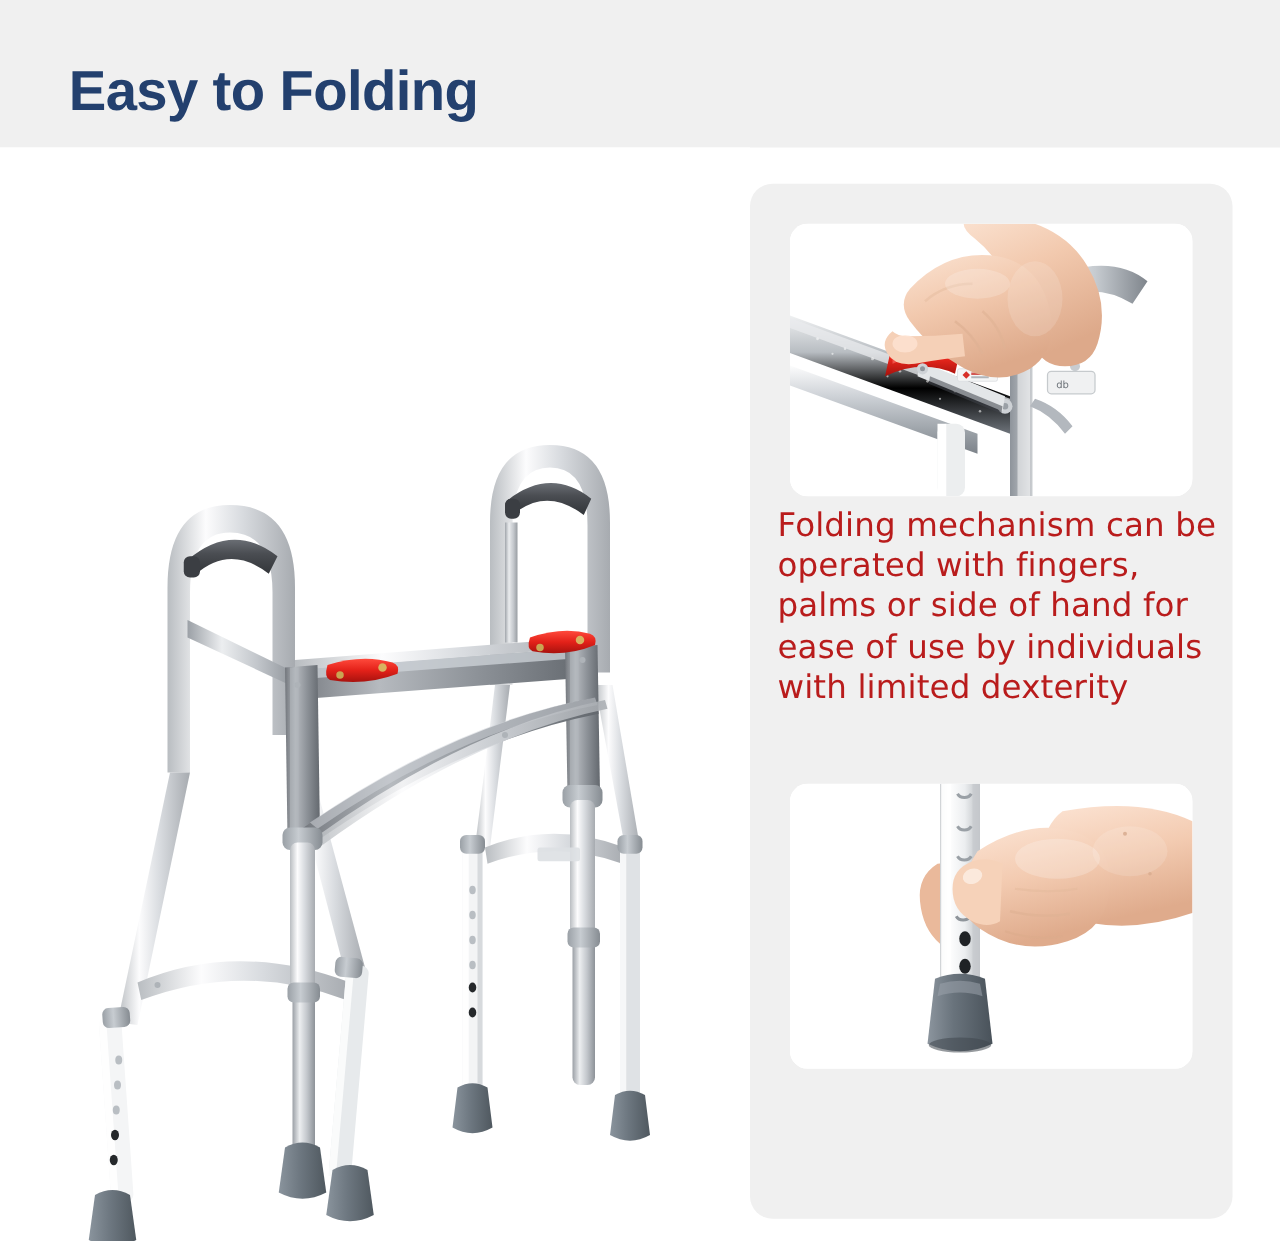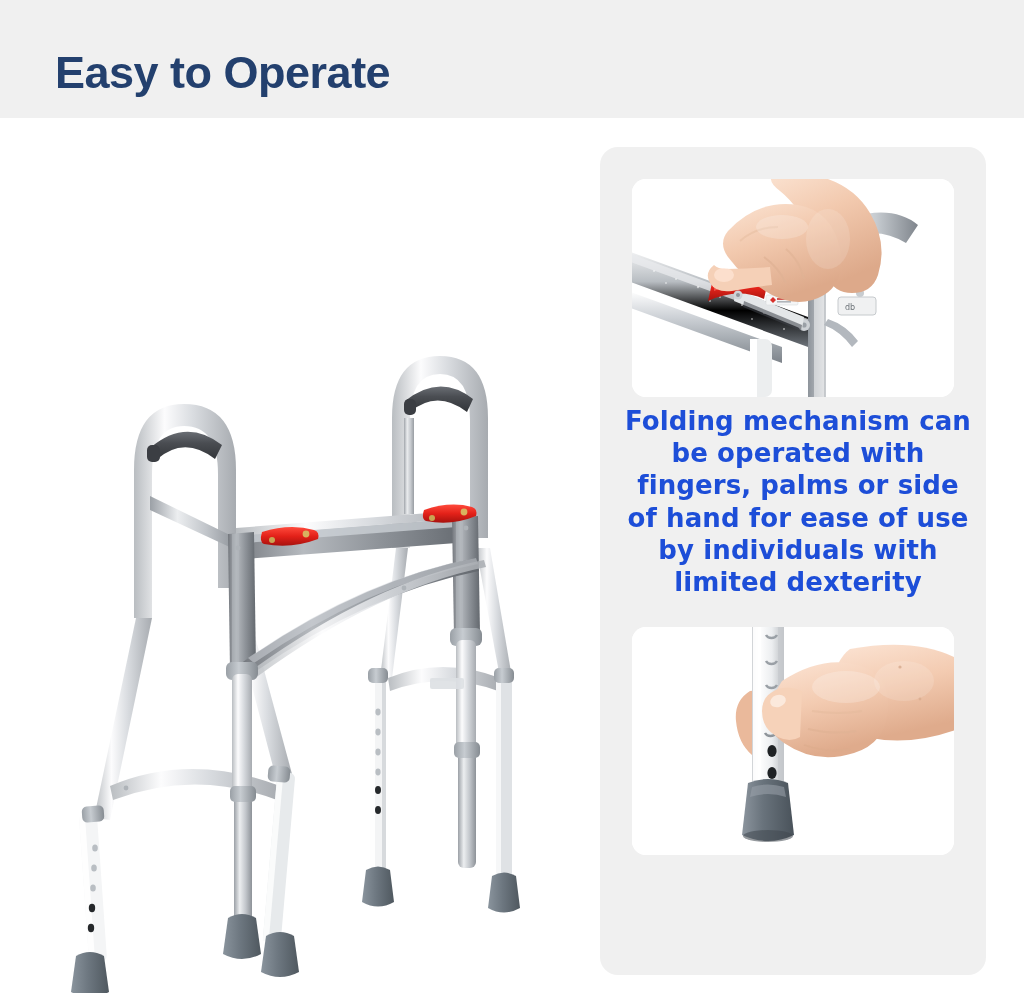--- a/index.html
+++ b/index.html
@@ -34,33 +34,32 @@
   }
   .photo-card{
     position:absolute; left:32px; width:322px;
     background:#ffffff; border-radius:14px; overflow:hidden;text-align:right;
   }
   .photo-card.top{ top:32px; height:218px; }
   .photo-card.bottom{ top:480px; height:228px; }
   .photo-card svg{ display:block; width:100%; height:100%; }
   .caption{
     position:absolute; left:22px; width:352px;
-    color:#1d4ed8; font-size:26px; line-height:1.24;
-    font-weight:700; letter-spacing:0.1px;
+    color:#b91c1c; font-size:26px; line-height:1.24;
+    font-weight:400; letter-spacing:0.1px;
     font-family:"DejaVu Sans", sans-serif;
-    text-align:center;
   }
   .caption.one{ top:258px; }
   .caption.two{ top:722px; }
 </style>
 </head>
 <body>
 
 <div class="header-band"></div>
-<div class="page-title">Easy to Operate</div>
+<div class="page-title">Easy to Folding</div>
 
 <div class="hero-stage">
   <svg viewBox="0 0 600 875" xmlns="http://www.w3.org/2000/svg">
     <defs>
       <linearGradient id="tube" x1="0" y1="0" x2="1" y2="0">
         <stop offset="0" stop-color="#b9bdc1"></stop>
         <stop offset="0.30" stop-color="#fcfcfd"></stop>
         <stop offset="0.58" stop-color="#d9dce0"></stop>
         <stop offset="1" stop-color="#a7abb0"></stop>
       </linearGradient>

